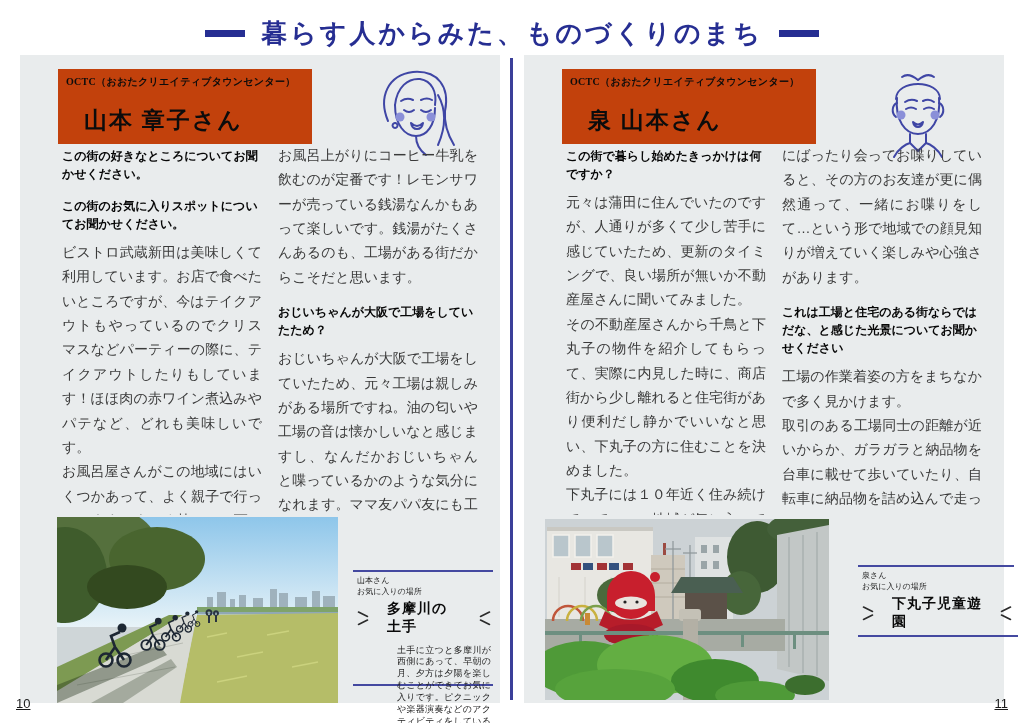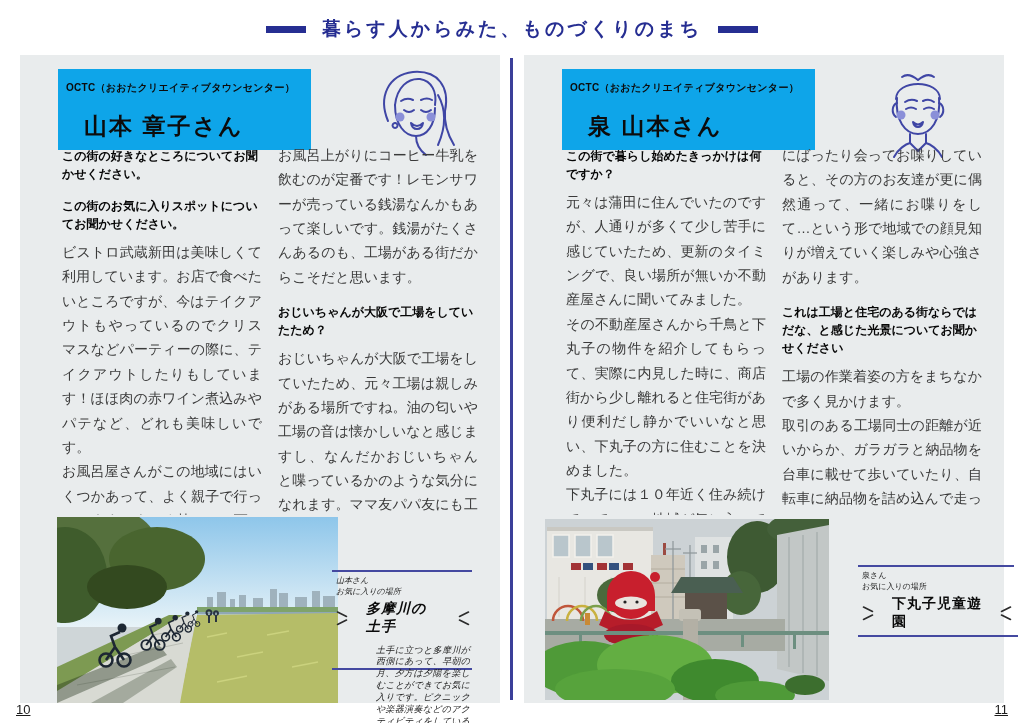--- a/index.html
+++ b/index.html
@@ -17,35 +17,35 @@
     font-family:"Liberation Sans","DejaVu Sans",sans-serif;
     color:var(--ink);
   }
   
   .masthead{
     position:absolute;top:16px;left:0;width:1024px;
     display:flex;align-items:center;justify-content:center;gap:16px;
   }
   .masthead .bar{width:40px;height:7px;background:var(--navy);display:inline-block;}
   .masthead .title{
-    margin:0;font-size:19px;font-weight:bold;color:var(--navy);letter-spacing:3px;
+    margin:0;font-size:26px;font-weight:bold;color:var(--navy);letter-spacing:3px;
   }
   
   .page{
     position:absolute;top:55px;width:480px;height:648px;background:var(--pagebg);
   }
   .page.p-left{left:20px;}
   .page.p-right{left:524px;}
   .divider{
     position:absolute;left:510px;top:58px;width:3px;height:642px;background:#3b3f99;
   }
   
   .iv-head{position:absolute;top:14px;left:38px;right:14px;height:76px;}
   .name-box{
-    display:inline-block;background:#0ea5e9;padding:12px 16px 8px 8px;max-width:300px;
+    display:inline-block;background:#c2410c;padding:6px 16px 8px 8px;max-width:300px;font-family:Liberation Serif, serif;
   }
   .org{font-size:10px;font-weight:bold;color:#0c0c0c;letter-spacing:0.3px;}
   .p-name{font-size:23px;font-weight:bold;color:#0c0c0c;margin-top:16px;letter-spacing:2px;padding-left:18px;}
   .portrait{position:absolute;right:26px;top:-4px;width:92px;height:96px;}
   
   .cols{
     position:absolute;top:88px;left:42px;width:416px;height:372px;
     display:flex;gap:16px;overflow:hidden;
   }
   .col{width:200px;}
@@ -62,30 +62,30 @@
   .photo{
     position:absolute;background:#cfd6d8;overflow:hidden;
   }
   .p-left .photo{left:37px;top:462px;width:281px;height:186px;}
   .p-right .photo{left:21px;top:464px;width:284px;height:181px;}
   .photo svg{display:block;width:100%;height:100%;}
   .caption{
     position:absolute;border-top:2px solid var(--rule);border-bottom:2px solid var(--rule);
     padding:4px 2px 0 4px;display:flex;flex-direction:column;
   }
-  .p-left .caption{left:312px;top:515px;width:140px;height:100px;font-style:italic;}
+  .p-left .caption{left:333px;top:515px;width:140px;height:116px;}
   .p-right .caption{left:334px;top:510px;width:156px;height:167px;}
   .cap-person,.cap-label{font-size:8px;color:#222;line-height:1.35;}
   .cap-place-row{display:flex;align-items:center;justify-content:center;gap:18px;margin:2px 0 0;}
   .cap-place{font-size:14px;font-weight:bold;color:#0a0a0a;letter-spacing:1px;}
   .cap-rule{height:2px;background:var(--rule);margin:4px -6px 5px -4px;}
   .cap-text{font-size:9px;line-height:1.32;color:#1e1e1e;text-align:justify;margin-left:40px;}
   .mark{display:inline-block;line-height:0;}
   
-  .pagenum{position:absolute;bottom:6px;font-size:13px;color:#1b1b1b;text-decoration:underline;}
+  .pagenum{position:absolute;bottom:12px;font-size:13px;color:#1b1b1b;text-decoration:underline;}
   .pagenum.n-left{left:16px;}
   .pagenum.n-right{right:16px;}
 </style>
 </head>
 <body>
 
 <header class="masthead">
   <span class="bar"></span>
   <h1 class="title">暮らす人からみた、ものづくりのまち</h1>
   <span class="bar"></span>

